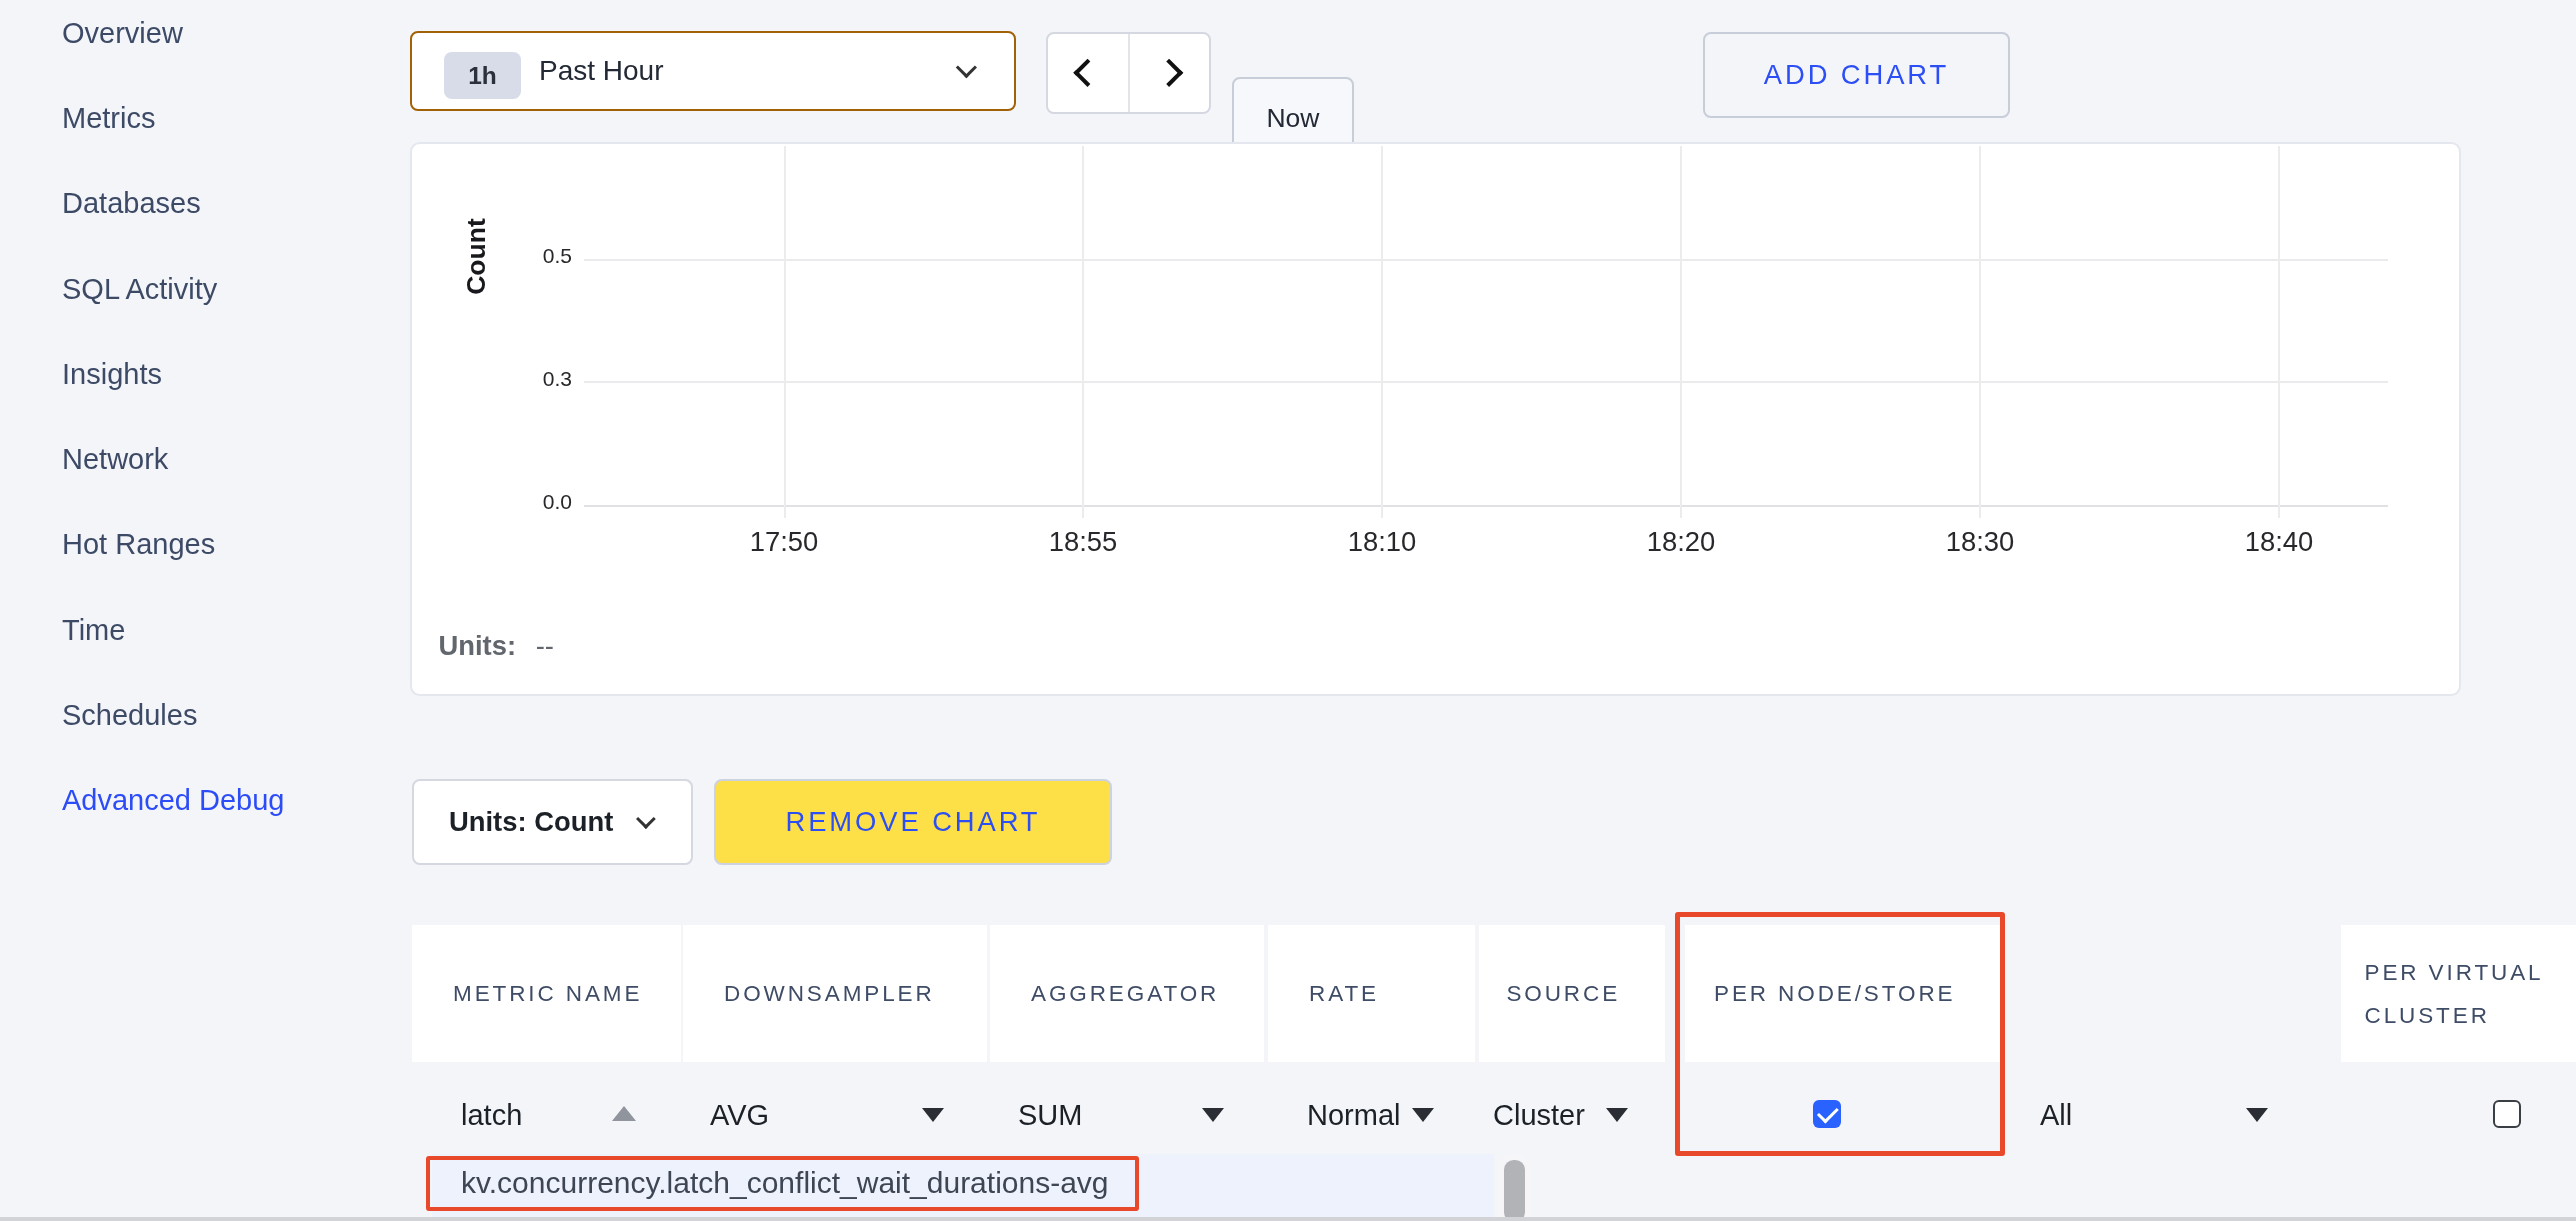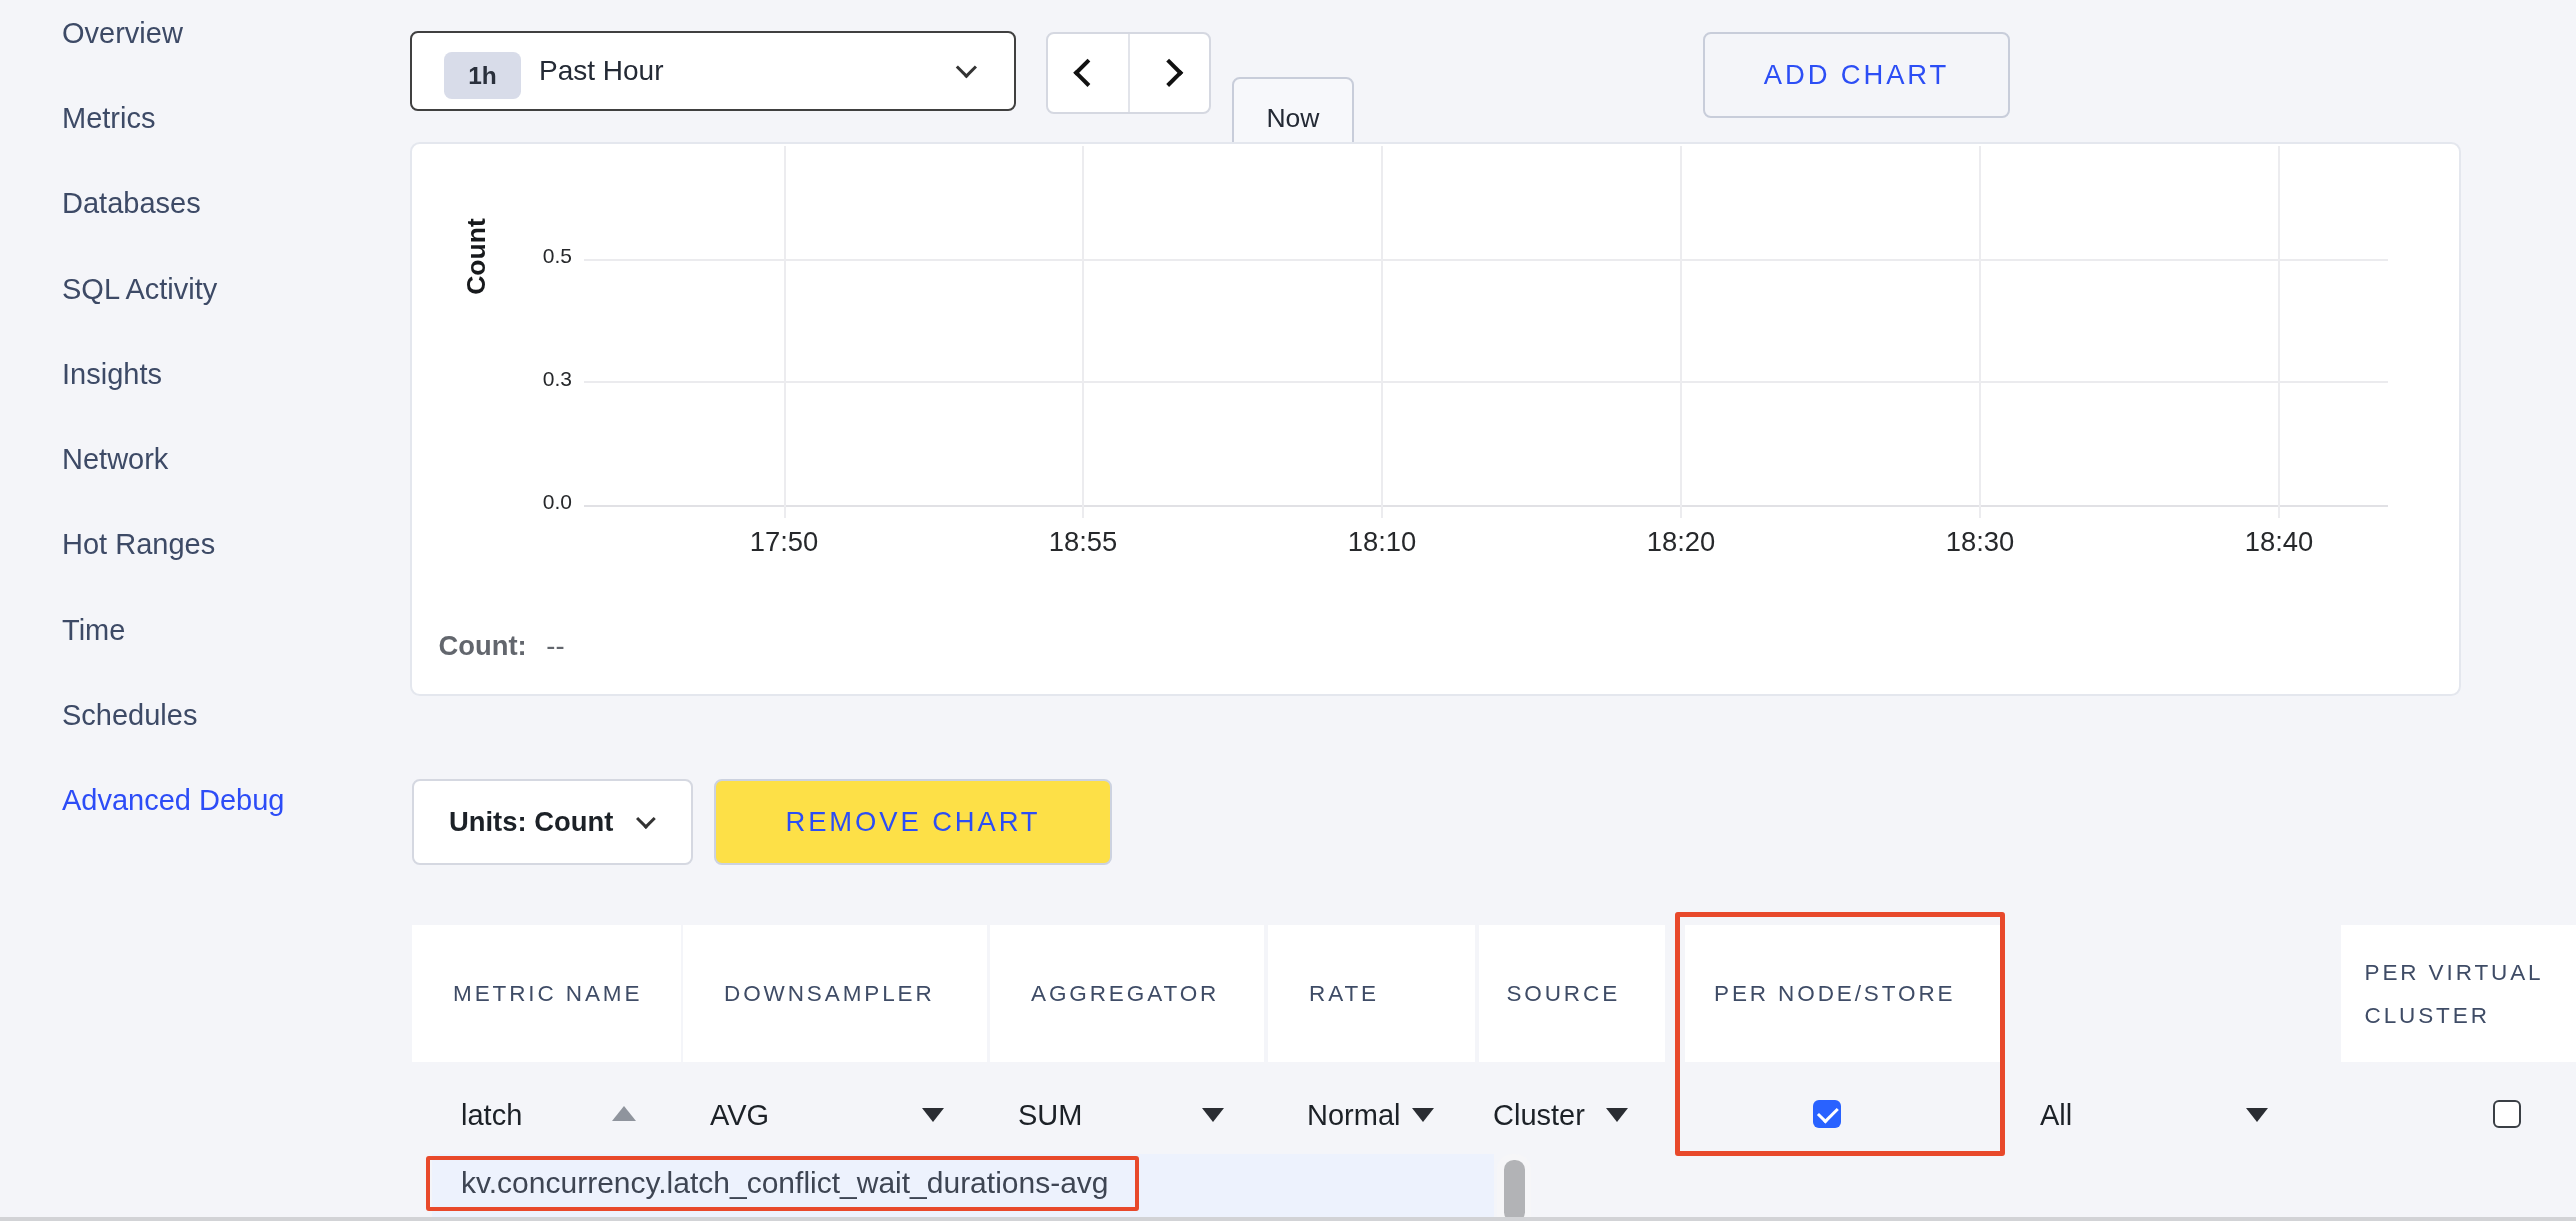--- a/index.html
+++ b/index.html
@@ -11,21 +11,21 @@
   .abs{position:absolute;}
   
   .side-item{
     position:absolute; left:62px; height:35px; line-height:35px;
     font-size:29px; font-weight:500; color:#3d4a66; white-space:nowrap; cursor:pointer;
   }
   .side-item.active{ color:#2c4cf7; }
   
   .timebox{
     position:absolute; left:410px; top:31px; width:606px; height:80px;
-    background:#fff; border:2px solid #404040; border-radius:7.8px; box-sizing:border-box; cursor:pointer;
+    background:#fff; border:2px solid #a16207; border-radius:7.8px; box-sizing:border-box; cursor:pointer;
     display:flex; align-items:center;
   }
   .range-badge{
     position:absolute; left:32px; top:18.6px; width:77px; height:47px;
     background:#d8dce9; border-radius:7.8px; text-align:center; line-height:47px;
     font-size:24.5px; font-weight:700; color:#2a303c;
   }
   .range-label{ position:absolute; left:127px; top:0; height:76px; line-height:76px; font-size:28px; font-weight:500; color:#242a35;}
   .chev{ display:inline-block; border:solid #333; border-width:0 3.9px 3.9px 0; padding:5.9px; }
   .chev-down{ transform:rotate(45deg); }
@@ -157,21 +157,21 @@
         <div class="vgrid" style="left:969px"></div>
         <div class="xtick" style="left:911px">18:10</div>
         <div class="vgrid" style="left:1268px"></div>
         <div class="xtick" style="left:1210px">18:20</div>
         <div class="vgrid" style="left:1567px"></div>
         <div class="xtick" style="left:1509px">18:30</div>
         <div class="vgrid" style="left:1866px"></div>
         <div class="xtick" style="left:1808px">18:40</div>
       </div>
     <div class="time-readout">
-      <b>Count:</b><span>--</span>
+      <b>Units:</b><span>--</span>
     </div>
   </div>
 
   <div class="btn btn-units">
     <span>Units: Count</span>
     <span class="chev chev-down" style="border-color:#333;"></span>
   </div>
   <div class="btn btn-remove">REMOVE CHART</div>
 
   <div class="th" style="left:412px;  width:269px;">METRIC NAME</div>

